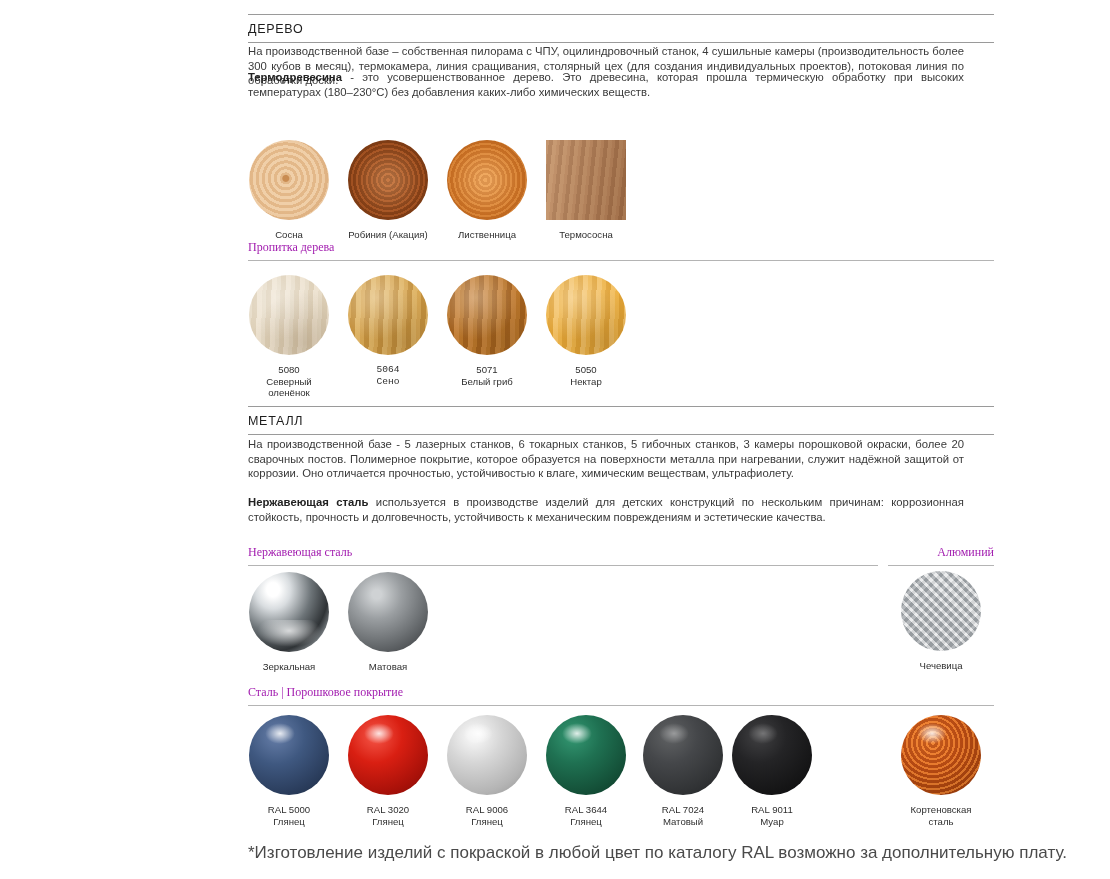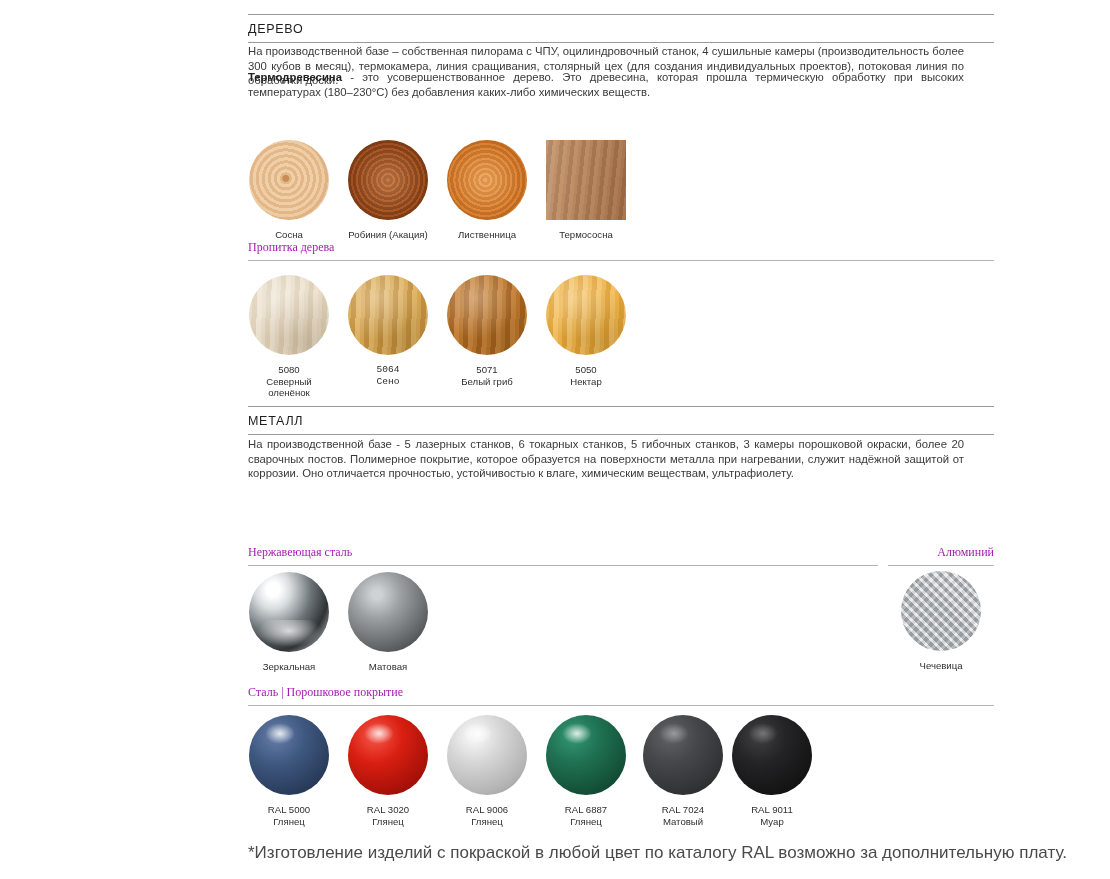--- a/index.html
+++ b/index.html
@@ -279,20 +279,23 @@
   </div>
 
   <div class="section-head" style="top:406px;">
     <div class="rule-top"></div>
     <div class="title">МЕТАЛЛ</div>
     <div class="rule-bottom"></div>
   </div>
 
   <div class="para" style="top:437px;">На производственной базе - 5 лазерных станков, 6 токарных станков, 5 гибочных станков, 3 камеры порошковой окраски, более 20 сварочных постов. Полимерное покрытие, которое образуется на поверхности металла при нагревании, служит надёжной защитой от коррозии. Оно отличается прочностью, устойчивостью к влаге, химическим веществам, ультрафиолету.</div>
 
+  <div class="para" style="top:495px;">
+    <b>Нержавеющая сталь</b><span> используется в производстве изделий для детских конструкций по нескольким причинам: коррозионная стойкость, прочность и долговечность, устойчивость к механическим повреждениям и эстетические качества.</span>
+  </div>
 
   <div class="sub-head" style="left:248px; top:545px; width:630px;">
     <span>Нержавеющая сталь</span>
     <div class="rule"></div>
   </div>
   <div class="sub-head" style="left:888px; top:545px; width:106px; text-align:right;">
     <span>Алюминий</span>
     <div class="rule"></div>
   </div>
 
@@ -331,34 +334,41 @@
   <div class="swatch" style="left:432px; top:715px;">
     <div class="disc sphere p-9006"></div>
     <div class="caption">
       <span>RAL 9006</span>
       <span class="l2">Глянец</span>
     </div>
   </div>
   <div class="swatch" style="left:531px; top:715px;">
     <div class="disc sphere p-6029"></div>
     <div class="caption">
-      <span>RAL 6887</span>
+      <span>RAL 3644</span>
       <span class="l2">Глянец</span>
     </div>
   </div>
   <div class="swatch" style="left:628px; top:715px;">
     <div class="disc sphere p-7024"></div>
     <div class="caption">
       <span>RAL 7024</span>
       <span class="l2">Матовый</span>
     </div>
   </div>
   <div class="swatch" style="left:717px; top:715px;">
     <div class="disc sphere p-9011"></div>
     <div class="caption">
       <span>RAL 9011</span>
       <span class="l2">Муар</span>
     </div>
   </div>
+  <div class="swatch" style="left:886px; top:715px;">
+    <div class="disc sphere p-korten"></div>
+    <div class="caption">
+      <span>Кортеновская</span>
+      <span class="l2">сталь</span>
+    </div>
+  </div>
 
   <div class="footnote" style="top:843px;">*Изготовление изделий с покраской в любой цвет по каталогу RAL возможно за дополнительную плату.</div>
 
 </div>
 
 </body></html>

